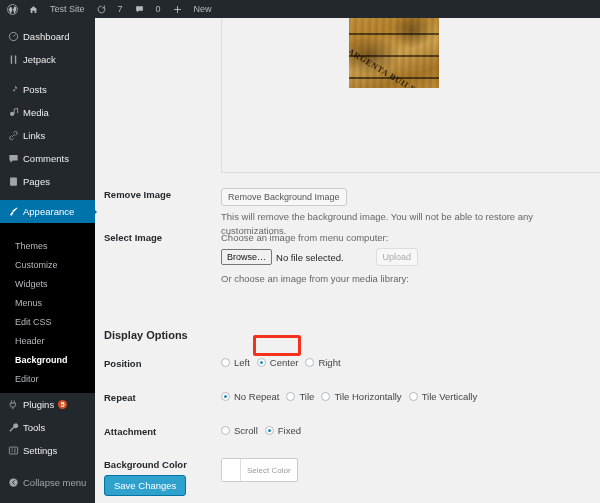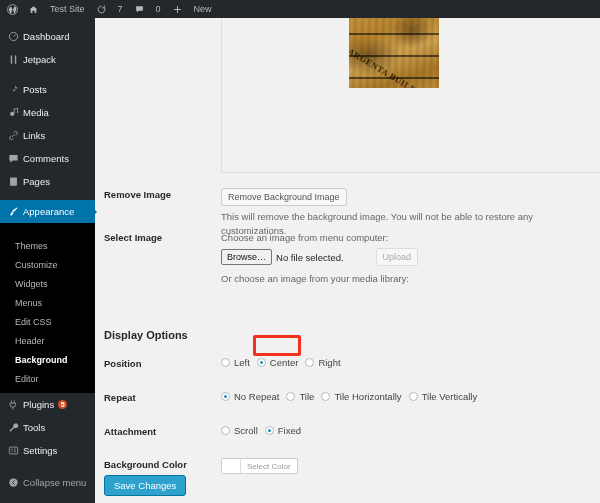--- a/index.html
+++ b/index.html
@@ -186,21 +186,21 @@
   .rd.on::after {
     content: ""; position: absolute;
     left: 2px; top: 2px; width: 3px; height: 3px;
     border-radius: 50%; background: #1e8cbe;
   }
   .rd-label { font-size: 9.5px; color: #444; }
 
   .colorpick {
     display: inline-flex; align-items: stretch;
     border: 1px solid #ccc; background: #fff;
-    border-radius: 2px; height: 16px;
+    border-radius: 2px; height: 24px;
   }
   .colorpick .swatch { width: 19px; background: #fff; border-right: 1px solid #ddd; }
   .colorpick .cp-label {
     display: flex; align-items: center;
     padding: 0 6px; font-size: 8px; color: #999;
   }
 
   #highlight {
     position: absolute;
     left: 253px; top: 335px;

